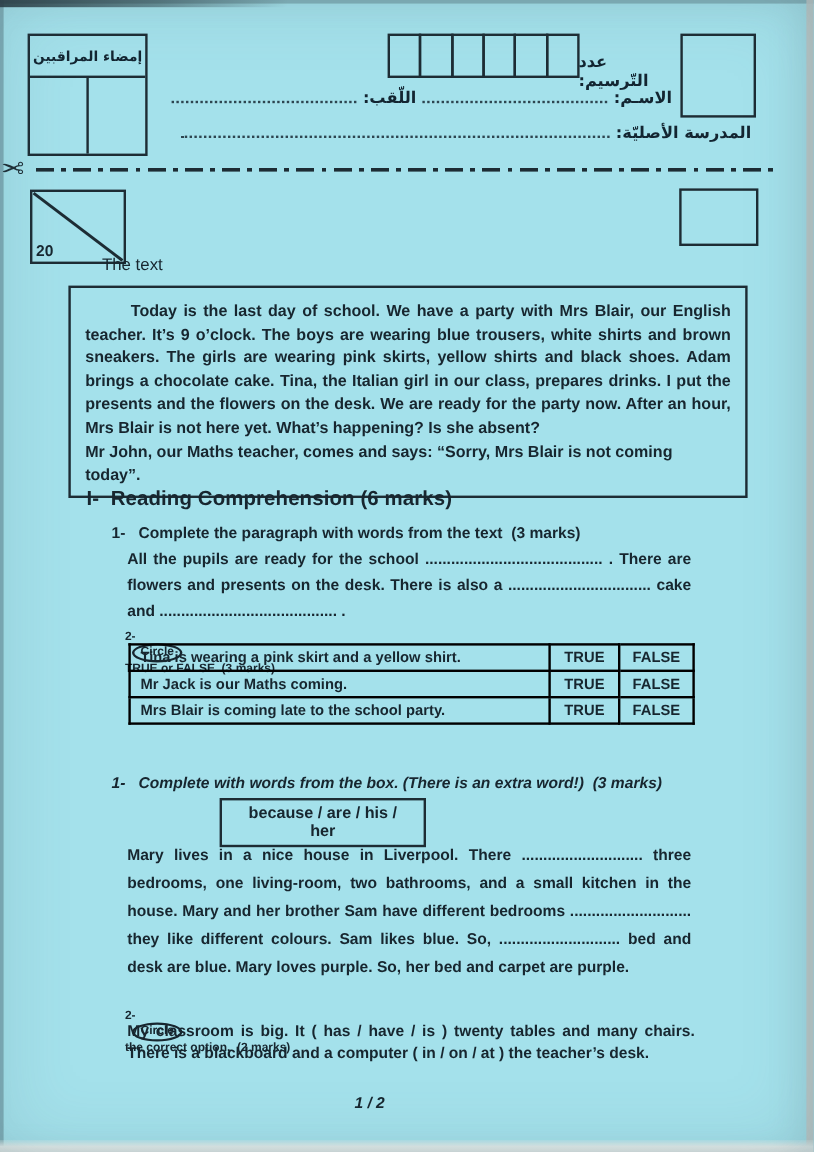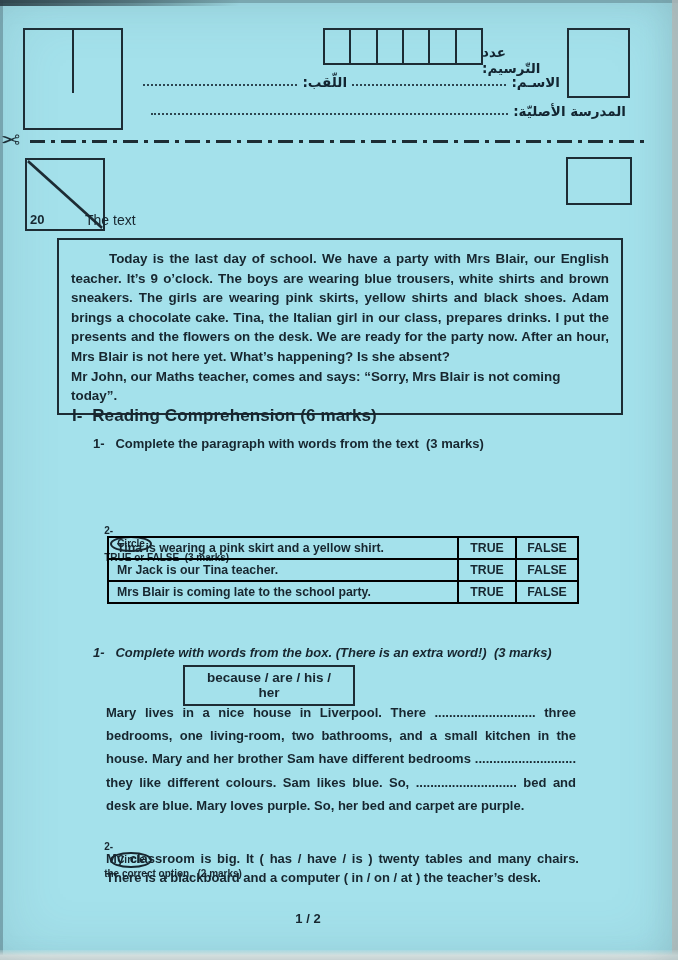--- a/index.html
+++ b/index.html
@@ -50,21 +50,21 @@
   .hdr-row{display:flex;direction:rtl;align-items:flex-end;font-size:13.5px;}
   .name-row{left:140px;top:74px;width:422px;}
   .school-row{left:148px;top:103px;width:480px;}
   .hdr-row .lbl{white-space:nowrap;padding:0 2px;}
   .dotline{flex:1;border-bottom:2px dotted #2d4550;height:0;margin:0 3px 4px;}
 
   .scissors{left:1px;top:127px;font-size:23px;color:#1d2c34;transform:scaleX(-1);}
   .cutline{left:30px;top:140px;width:618px;height:3px;
     background:repeating-linear-gradient(90deg,#1d2c34 0 15px,transparent 15px 21px,#1d2c34 21px 25px,transparent 25px 31px);}
 
-  .box20{left:25px;top:158px;width:80px;height:73px;box-sizing:border-box;}
+  .box20{left:25px;top:158px;width:80px;height:62px;box-sizing:border-box;}
   .box20 svg{position:absolute;inset:0;width:100%;height:100%;}
   .box20 .mark{position:absolute;left:3px;bottom:2px;font-size:13px;font-weight:700;}
 
   .the-text{left:85px;top:212px;font-size:14px;font-weight:400;}
 
   .text-box{left:57px;top:238px;width:566px;box-sizing:border-box;padding:9px 12px 7px;
     font-size:13.4px;line-height:19.6px;font-weight:700;}
   .text-box p{margin:0;}
   .text-box .p1{text-indent:38px;text-align:justify;}
 
@@ -91,28 +91,29 @@
   table.tf col.st{width:auto;}
   table.tf col.tr{width:58px;}
   table.tf col.fl{width:62px;}
 
   .word-box{left:183px;top:665px;width:172px;box-sizing:border-box;text-align:center;
     font-size:13.5px;font-weight:700;padding:3px 20px 4px;}
 
   .cl-line1{left:106px;top:851px;width:473px;font-size:13px;font-weight:700;text-align:justify;text-align-last:justify;}
   .cl-line2{left:106px;top:870px;width:473px;font-size:13px;font-weight:700;}
 
-  .footer{left:0;top:911px;width:616px;text-align:center;font-size:13px;font-weight:700;}
+  .footer{left:0;top:911px;width:616px;text-align:center;font-size:13px;font-weight:700;font-style:italic;}
 </style>
 </head>
 <body>
 
 <div class="page">
 
   <div class="abs bordered sup-box">
+    <div class="sup-head arabic">إمضاء المراقبين</div>
     <div class="sup-body">
       <div class="sup-cell-l"></div>
       <div class="sup-cell-r"></div>
     </div>
   </div>
 
   <div class="abs grid6">
     <div class="cell"></div>
     <div class="cell"></div>
     <div class="cell"></div>
@@ -150,41 +151,42 @@
 
   <div class="abs the-text">The text</div>
 
   <div class="abs bordered text-box">
     <p class="p1">Today is the last day of school. We have a party with Mrs Blair, our English teacher. It’s 9 o’clock. The boys are wearing blue trousers, white shirts and brown sneakers. The girls are wearing pink skirts, yellow shirts and black shoes. Adam brings a chocolate cake. Tina, the Italian girl in our class, prepares drinks. I put the presents and the flowers on the desk. We are ready for the party now. After an hour, Mrs Blair is not here yet. What’s happening? Is she absent?</p>
     <p class="p2">Mr John, our Maths teacher, comes and says: “Sorry, Mrs Blair is not coming today”.</p>
   </div>
 
   <div class="abs sec-head sec1">I-  Reading Comprehension (6 marks)</div>
   <div class="abs q-label rc-q1">1-   Complete the paragraph with words from the text  (3 marks)</div>
+  <div class="abs para rc-p">All the pupils are ready for the school ......................................... . There are flowers and presents on the desk. There is also a ................................. cake and ......................................... .</div>
 
   <div class="abs qline rc-q2">
     <span>2-</span>
     <span class="circled">Circle</span>
     <span>TRUE or FALSE  (3 marks)</span>
   </div>
 
   <table class="tf">
     <colgroup>
         <col class="st">
         <col class="tr">
         <col class="fl">
       </colgroup>
     <tbody>
       <tr>
         <td>Tina is wearing a pink skirt and a yellow shirt.</td>
         <td class="c">TRUE</td>
         <td class="c">FALSE</td>
       </tr>
       <tr>
-        <td>Mr Jack is our Tina teacher.</td>
+        <td>Mr Jack is our Maths coming.</td>
         <td class="c">TRUE</td>
         <td class="c">FALSE</td>
       </tr>
       <tr>
         <td>Mrs Blair is coming late to the school party.</td>
         <td class="c">TRUE</td>
         <td class="c">FALSE</td>
       </tr>
     </tbody>
   </table>

